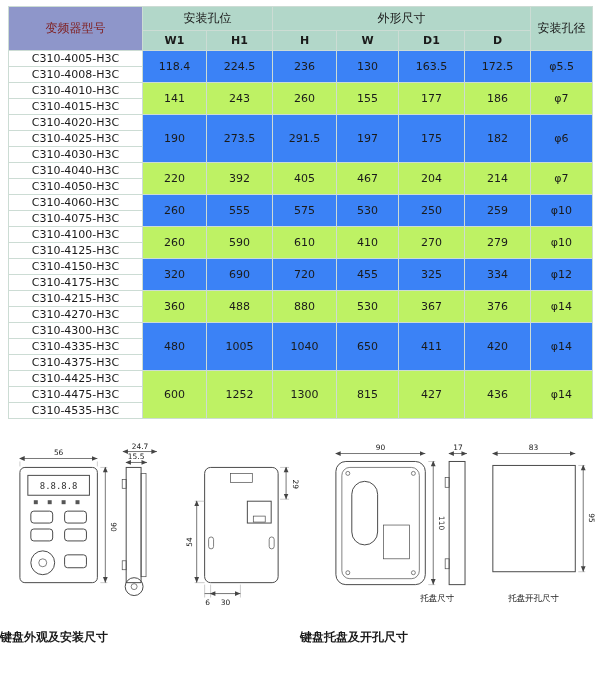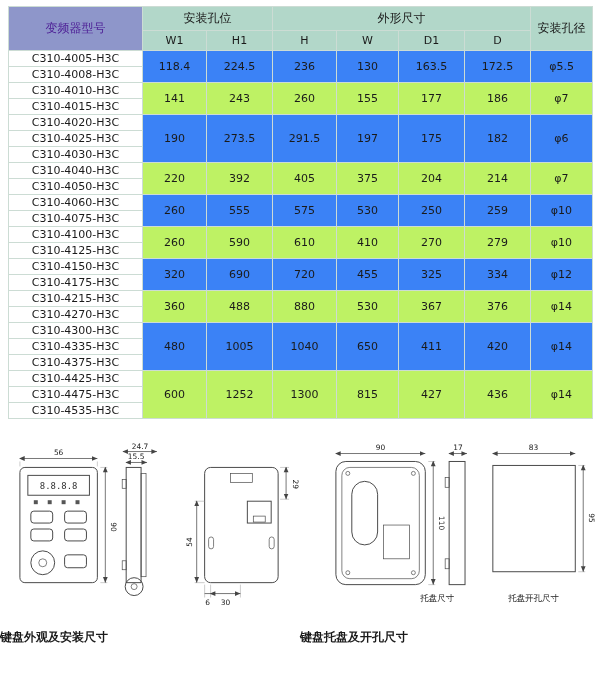--- a/index.html
+++ b/index.html
@@ -13,23 +13,23 @@
 
   
   table.spec {
     border-collapse:collapse; table-layout:fixed;
     width:584px; margin:6px 8px 0 8px;
   }
   .spec th, .spec td {
     border:1px solid #ccdcd4; text-align:center; vertical-align:middle;
     padding:0; overflow:hidden; white-space:nowrap;
   }
-  .model-h { background:#8e96ca; font-size:12px; font-weight:normal; color:#4c1d95; }
+  .model-h { background:#8e96ca; font-size:12px; font-weight:normal; color:#7f1d1d; }
   .group-h { background:#b2d7c9; font-size:12px; font-weight:normal; height:24px; }
-  .col-h   { background:#b2d7c9; font-size:11px; font-weight:normal; height:20px; }
+  .col-h   { background:#b2d7c9; font-size:11px; font-weight:bold; height:20px; }
   .model-cell { background:#ffffff; font-size:11px; height:16px;margin-left:20px; }
   .dim-cell   { font-size:11px; }
   .tint-a { background:#3b82f6; }
   .tint-b { background:#bef264; }
 
   
   .drawings { display:flex; margin-top:22px; }
   .draw-left  { margin-left:6px; }
   .draw-right { margin-left:8px; }
   svg .outline { fill:none; stroke:#4a4a4a; stroke-width:1; }
@@ -115,21 +115,21 @@
           <td class="model-cell">C310-4025-H3C</td>
         </tr>
         <tr>
           <td class="model-cell">C310-4030-H3C</td>
         </tr>
         <tr>
           <td class="model-cell">C310-4040-H3C</td>
           <td rowspan="2" class="dim-cell tint-b">220</td>
           <td rowspan="2" class="dim-cell tint-b">392</td>
           <td rowspan="2" class="dim-cell tint-b">405</td>
-          <td rowspan="2" class="dim-cell tint-b">375</td>
+          <td rowspan="2" class="dim-cell tint-b">467</td>
           <td rowspan="2" class="dim-cell tint-b">204</td>
           <td rowspan="2" class="dim-cell tint-b">214</td>
           <td rowspan="2" class="dim-cell tint-b">φ7</td>
         </tr>
         <tr>
           <td class="model-cell">C310-4050-H3C</td>
         </tr>
         <tr>
           <td class="model-cell">C310-4060-H3C</td>
           <td rowspan="2" class="dim-cell tint-a">260</td>

